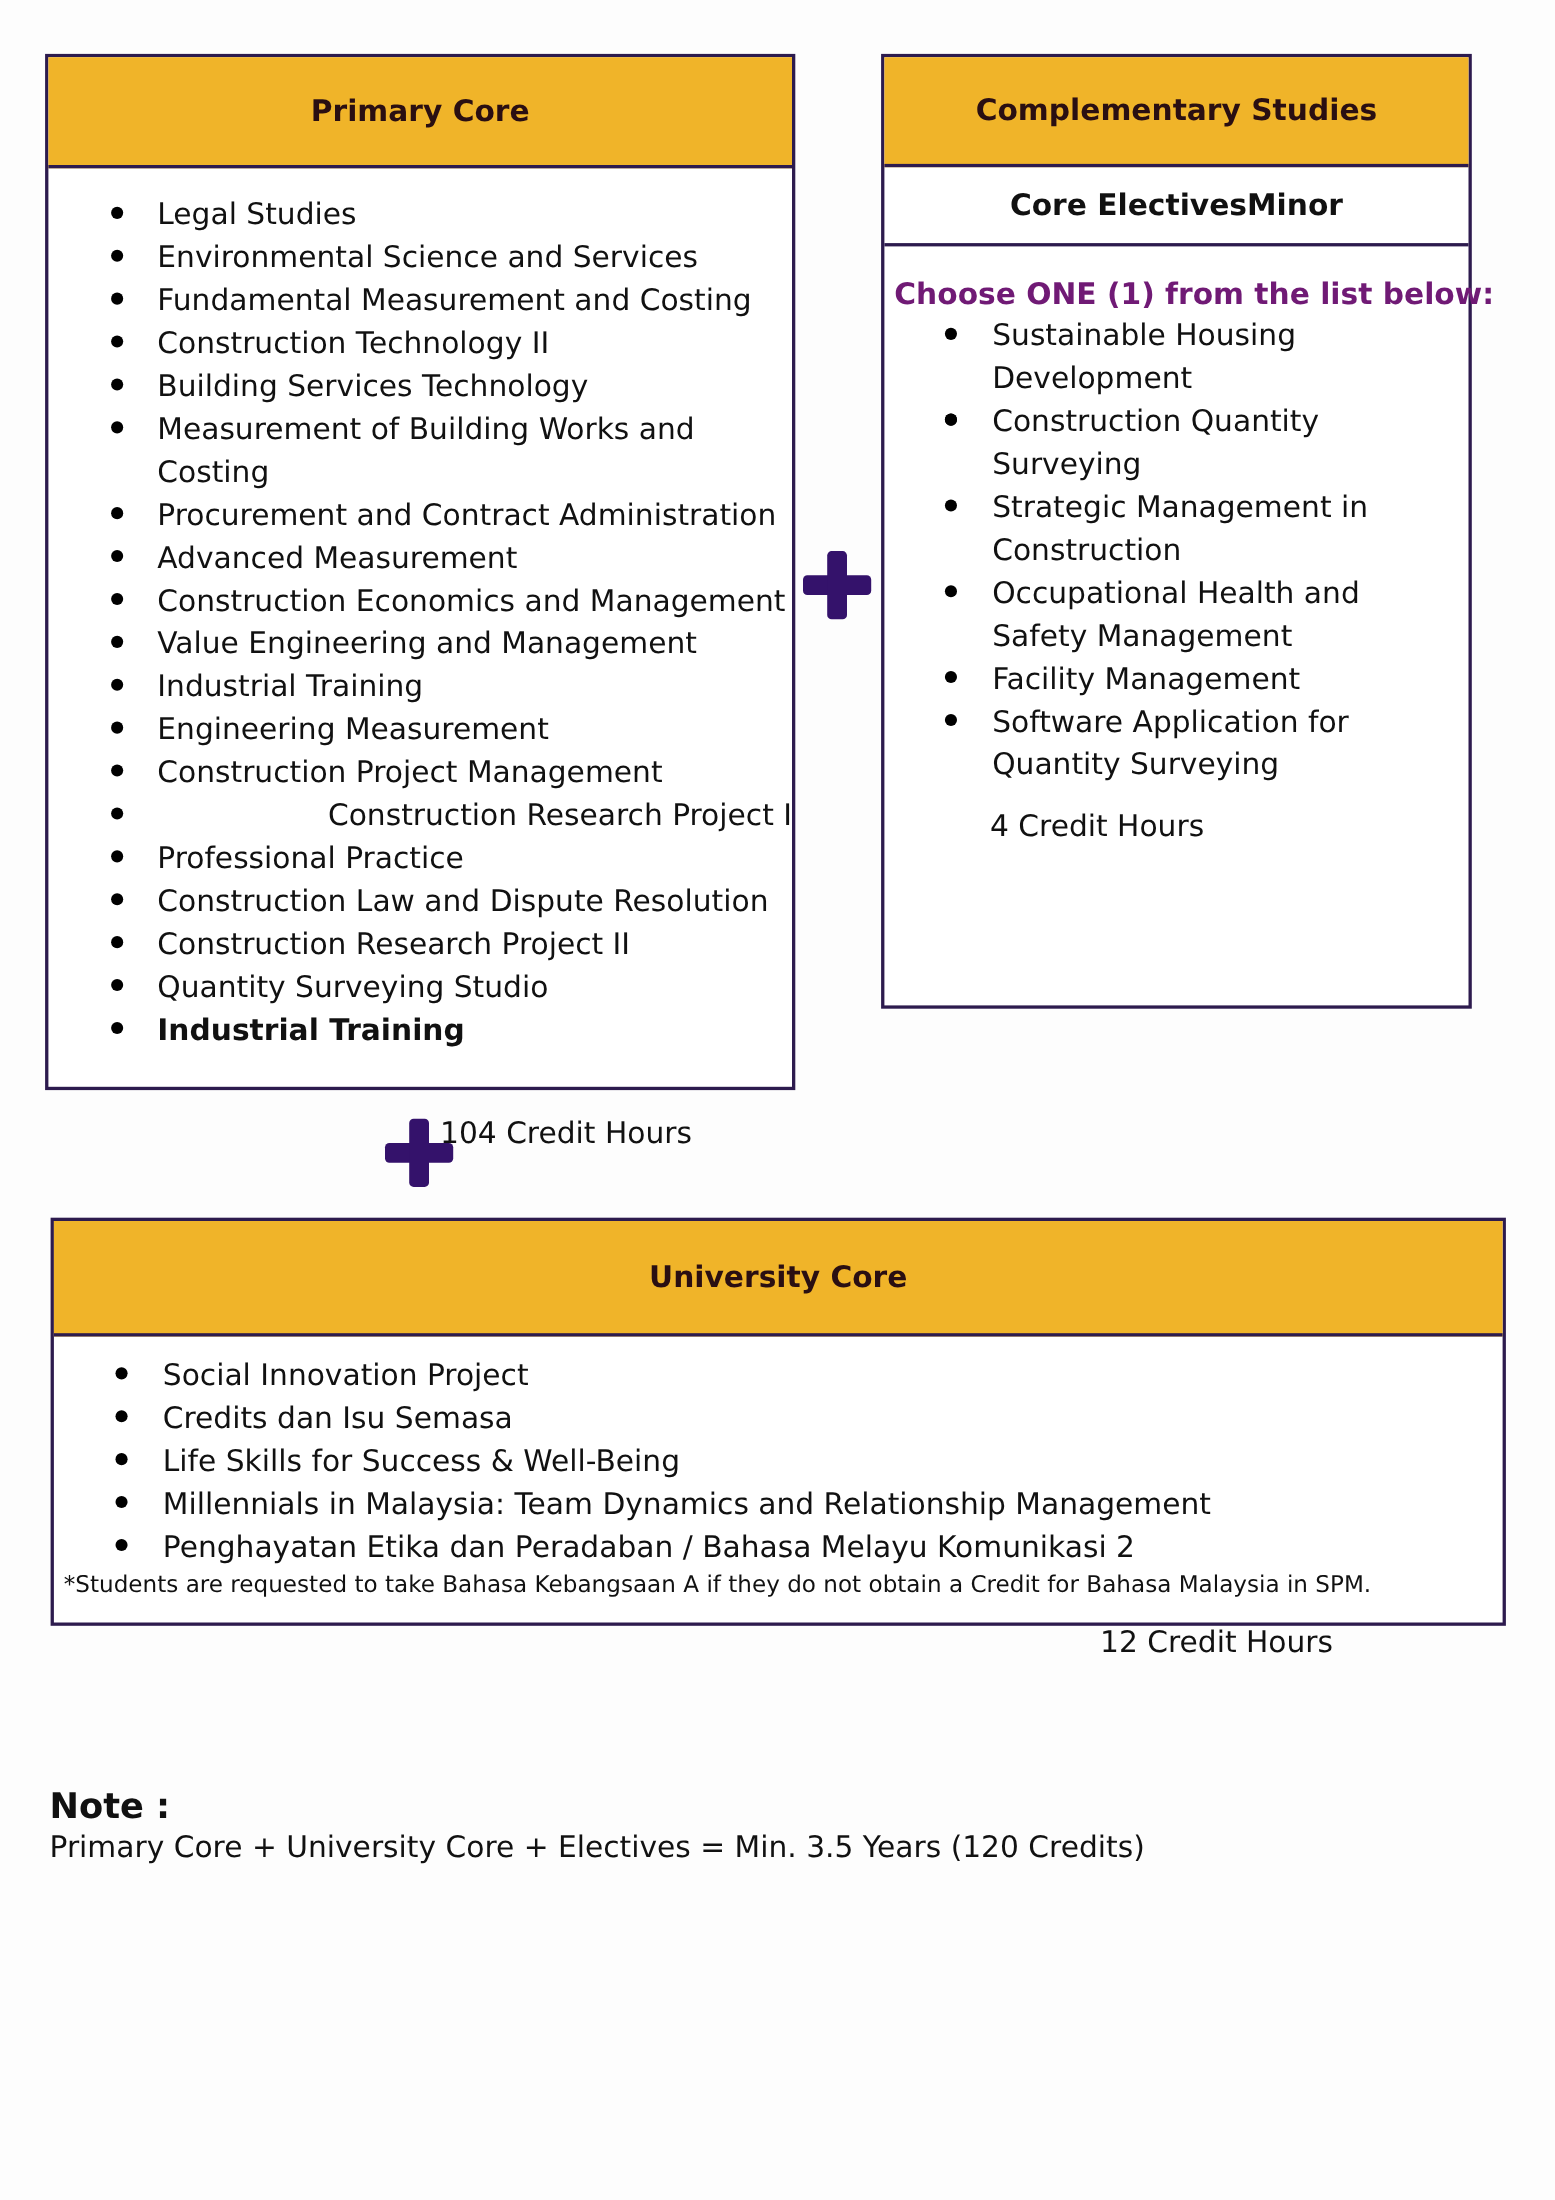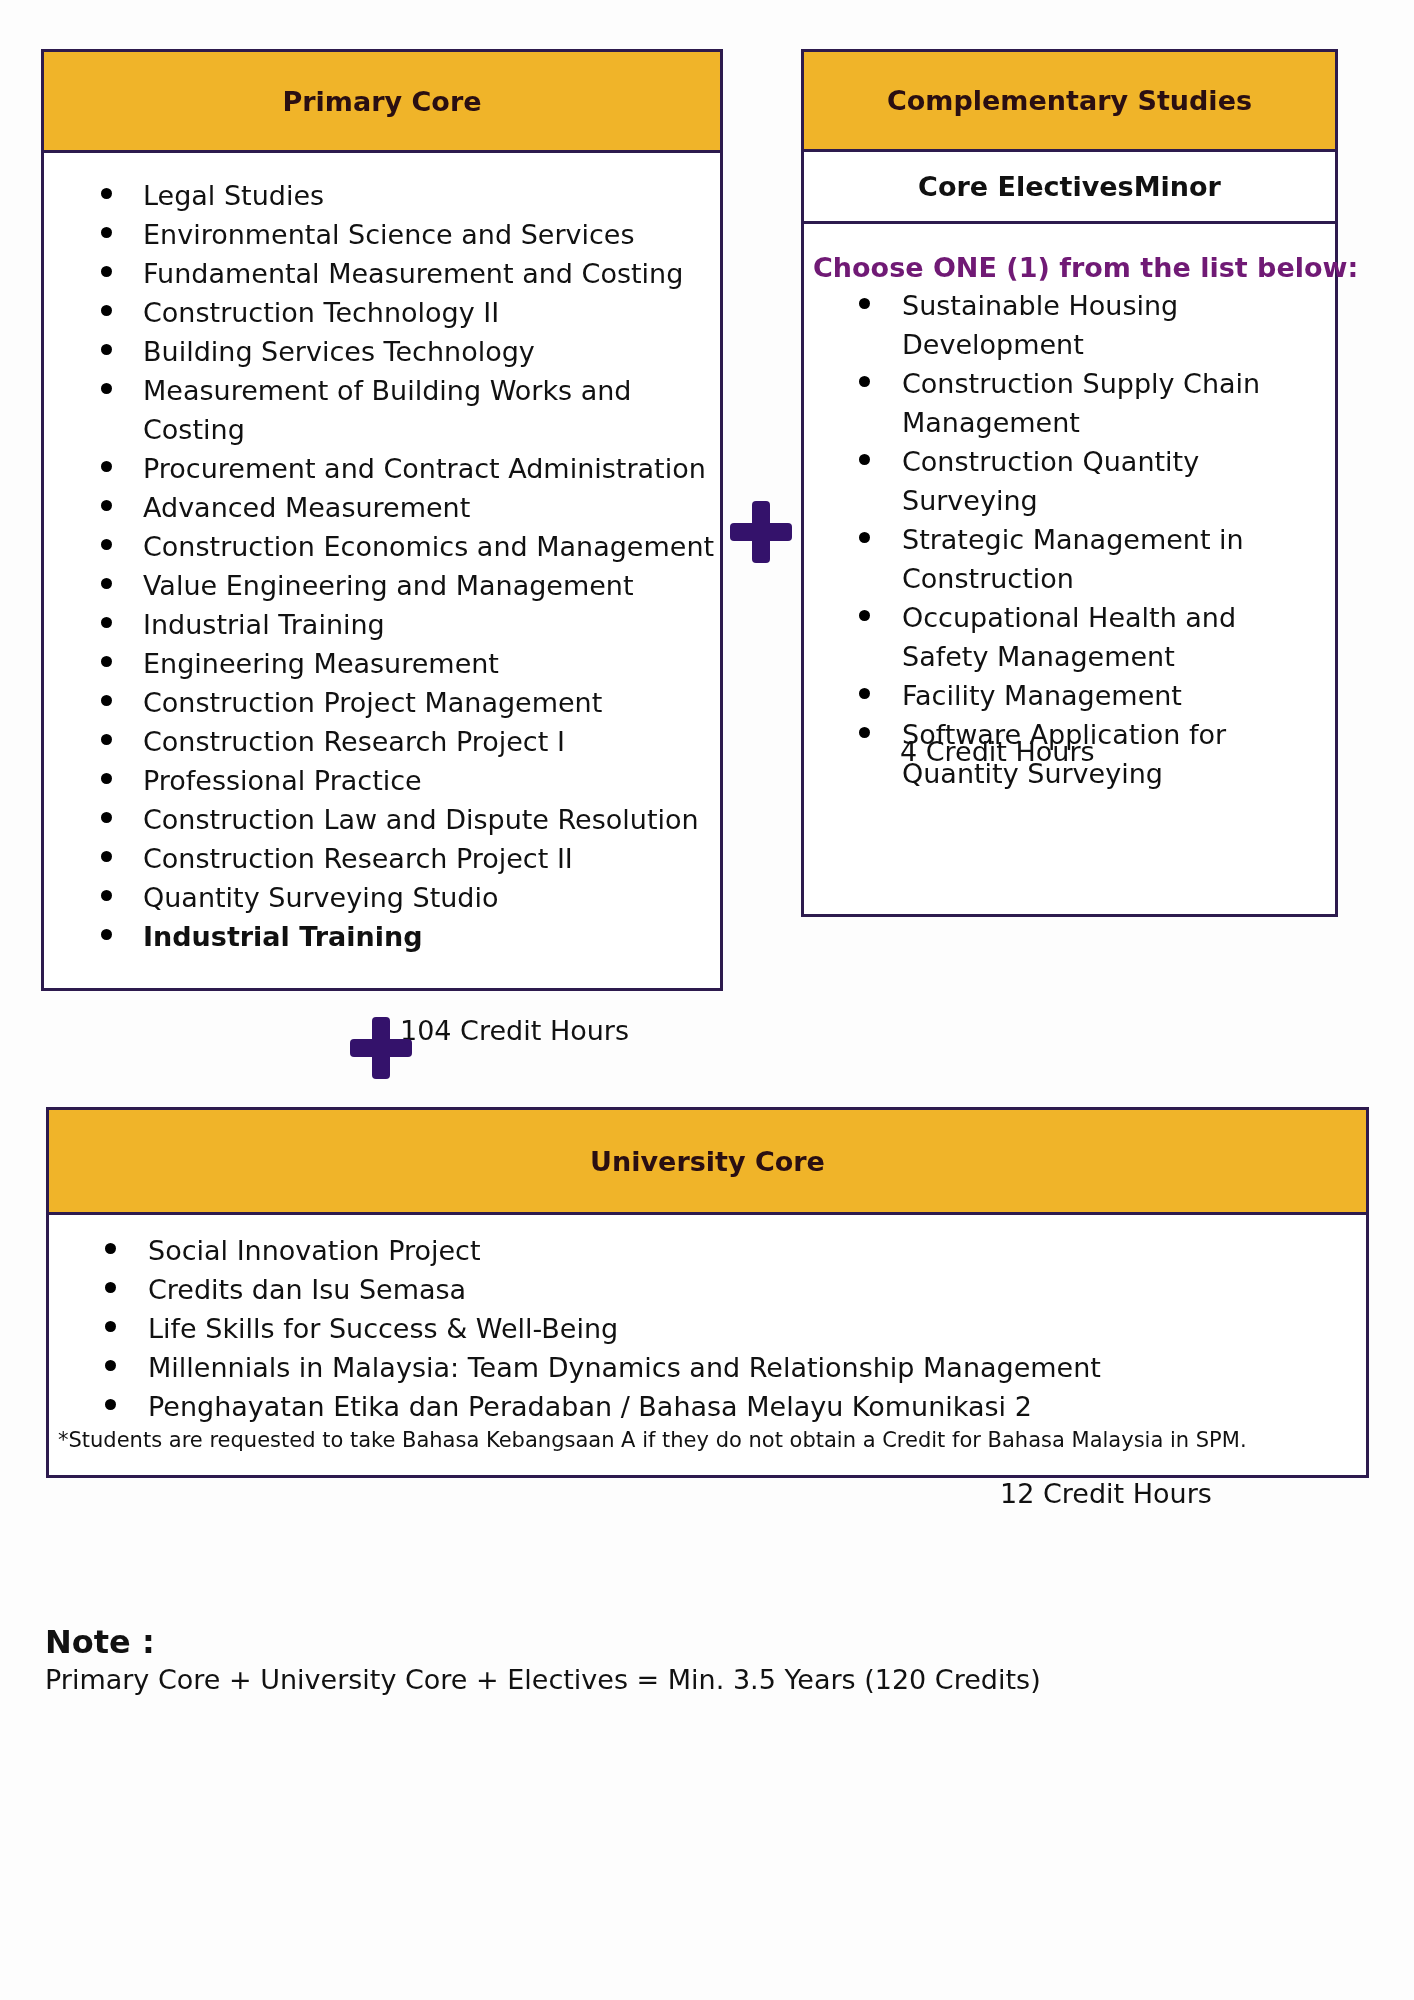--- a/index.html
+++ b/index.html
@@ -29,21 +29,21 @@
       <li style="padding-left: 42px;"><span class="dot" style="left: 0px; top: 12px;"></span><span>Construction Technology II</span></li>
       <li style="padding-left: 42px;"><span class="dot" style="left: 0px; top: 12px;"></span><span>Building Services Technology</span></li>
       <li style="padding-left: 42px;"><span class="dot" style="left: 0px; top: 12px;"></span><span>Measurement of Building Works and Costing</span></li>
       <li style="padding-left: 42px;"><span class="dot" style="left: 0px; top: 12px;"></span><span>Procurement and Contract Administration</span></li>
       <li style="padding-left: 42px;"><span class="dot" style="left: 0px; top: 12px;"></span><span>Advanced Measurement</span></li>
       <li style="padding-left: 42px;"><span class="dot" style="left: 0px; top: 12px;"></span><span>Construction Economics and Management</span></li>
       <li style="padding-left: 42px;"><span class="dot" style="left: 0px; top: 12px;"></span><span>Value Engineering and Management</span></li>
       <li style="padding-left: 42px;"><span class="dot" style="left: 0px; top: 12px;"></span><span>Industrial Training</span></li>
       <li style="padding-left: 42px;"><span class="dot" style="left: 0px; top: 12px;"></span><span>Engineering Measurement</span></li>
       <li style="padding-left: 42px;"><span class="dot" style="left: 0px; top: 12px;"></span><span>Construction Project Management</span></li>
-      <li style="padding-left: 42px;"><span class="dot" style="left: 0px; top: 12px;"></span><span>Construction Research Project I</span></li>
+      <li style="padding-left: 42px; text-align: right;"><span class="dot" style="left: 0px; top: 12px;"></span><span>Construction Research Project I</span></li>
       <li style="padding-left: 42px;"><span class="dot" style="left: 0px; top: 12px;"></span><span>Professional Practice</span></li>
       <li style="padding-left: 42px;"><span class="dot" style="left: 0px; top: 12px;"></span><span>Construction Law and Dispute Resolution</span></li>
       <li style="padding-left: 42px;"><span class="dot" style="left: 0px; top: 12px;"></span><span>Construction Research Project II</span></li>
       <li style="padding-left: 42px;"><span class="dot" style="left: 0px; top: 12px;"></span><span>Quantity Surveying Studio</span></li>
       <li style="padding-left: 42px; font-weight: bold;"><span class="dot" style="left: 0px; top: 12px;"></span><span>Industrial Training</span></li>
     </ul>
 </div>
 <div class="credit" style="left:400px; width:323px; top:1000px;margin-top:16px;">104 Credit Hours</div>
 
 <div class="plus" style="left:730px; top:501px;">
@@ -54,21 +54,21 @@
 <div class="box" style="left:801px; top:49px; width:537px; height:868px;">
   <div class="hdr" style="height:100px;">
     <span>Complementary Studies</span>
   </div>
   <div style="height:72px; border-bottom:3px solid #2d1b4e; display:flex; align-items:center; justify-content:center; font-weight:bold; font-size:27px; box-sizing:border-box;">
     <span>Core ElectivesMinor</span>
   </div>
   <div style="font-weight:bold; font-size:27px; color:#701a75; padding:26px 0 0 9px; line-height:36px; white-space:nowrap;">Choose ONE (1) from the list below:</div>
   <ul class="items" id="comp-list" style="padding:0 10px 0 55px;">
       <li style="padding-left: 43px;"><span class="dot" style="left: 0px; top: 12px;"></span><span>Sustainable Housing Development</span></li>
-      <li style="padding-left: 43px;"><span class="dot" style="left: 0px; top: 12px;"></span><span>Construction Supply Chain Management</span></li>
+      <li style="padding-left: 43px;"><span class="dot" style="left: 0px; top: 12px;"></span></li>
       <li style="padding-left: 43px;"><span class="dot" style="left: 0px; top: 12px;"></span><span>Construction Quantity Surveying</span></li>
       <li style="padding-left: 43px;"><span class="dot" style="left: 0px; top: 12px;"></span><span>Strategic Management in Construction</span></li>
       <li style="padding-left: 43px;"><span class="dot" style="left: 0px; top: 12px;"></span><span>Occupational Health and Safety Management</span></li>
       <li style="padding-left: 43px;"><span class="dot" style="left: 0px; top: 12px;"></span><span>Facility Management</span></li>
       <li style="padding-left: 43px;"><span class="dot" style="left: 0px; top: 12px;"></span><span>Software Application for Quantity Surveying</span></li>
     </ul>
 </div>
 <div class="credit" style="left:900px; width:438px; top:737px;">4 Credit Hours</div>
 
 <div class="plus" style="left:350px; top:1017px;">

